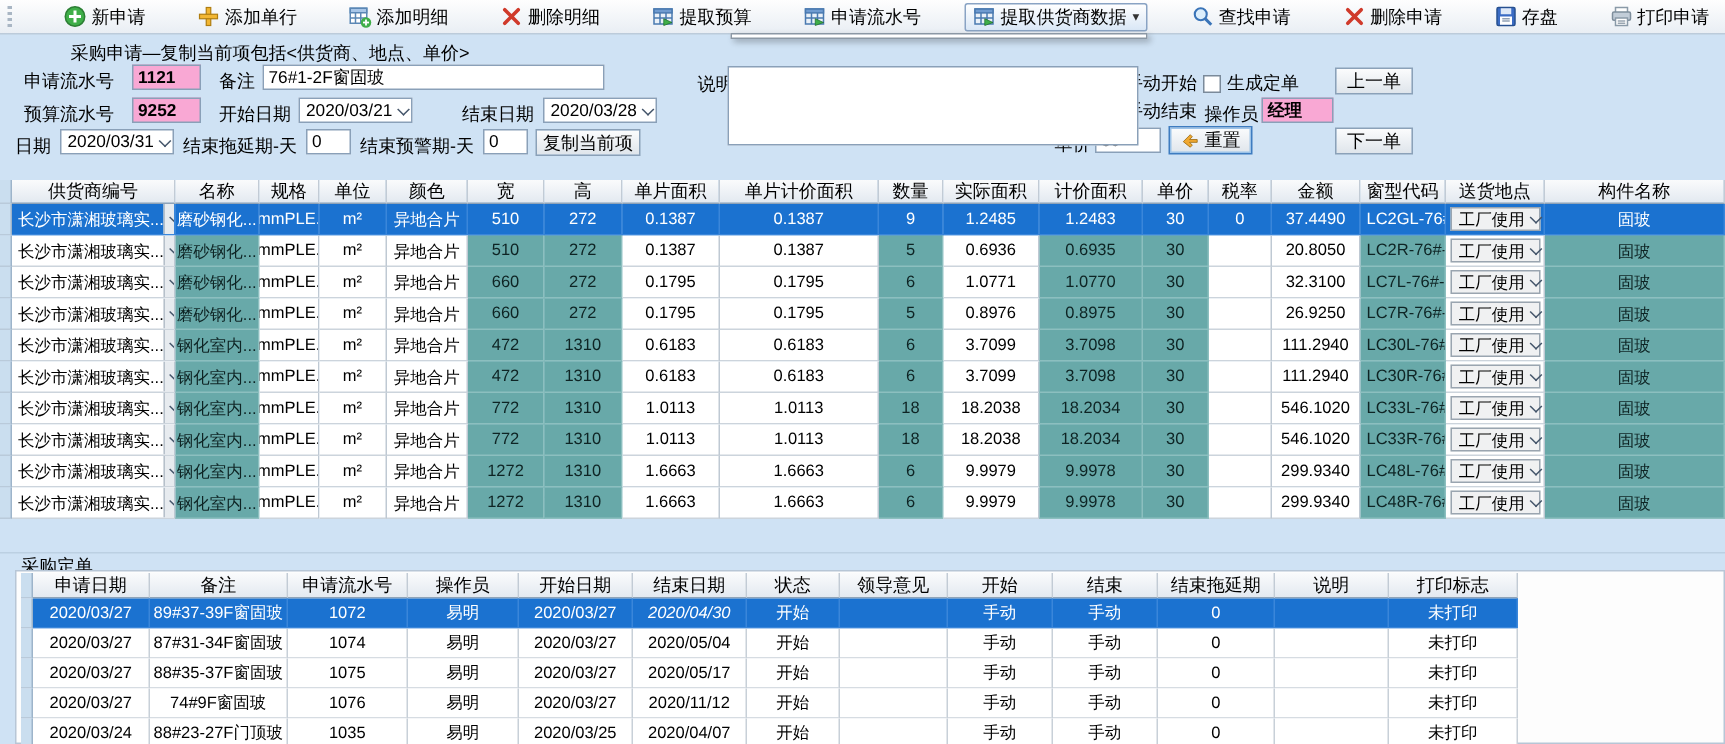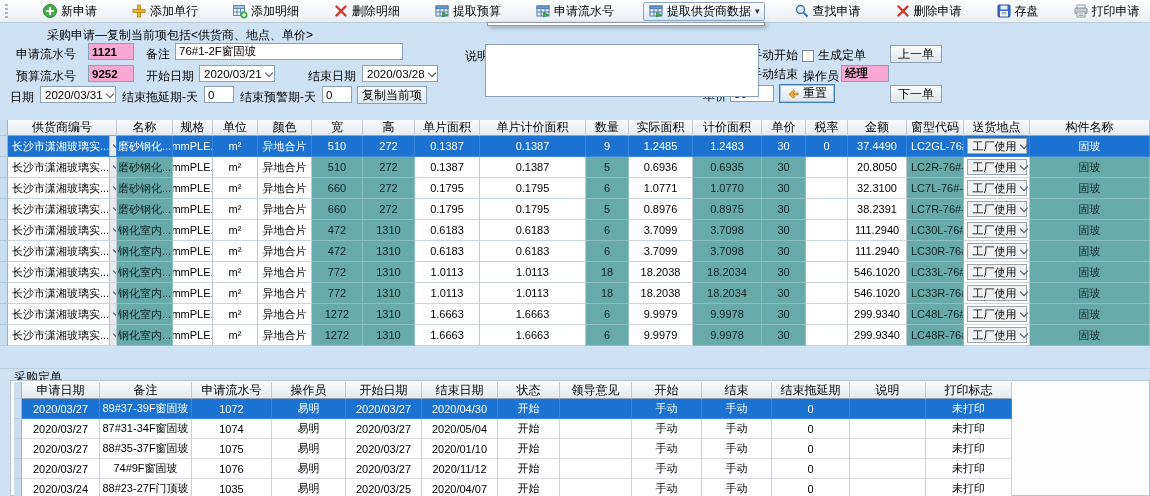--- a/index.html
+++ b/index.html
@@ -445,21 +445,21 @@
       <div class="dt-cell" style="width: 54px;">异地合片</div>
       <div class="dt-cell teal" style="width: 51px;">660</div>
       <div class="dt-cell teal" style="width: 52px;">272</div>
       <div class="dt-cell" style="width: 65px;">0.1795</div>
       <div class="dt-cell" style="width: 106px;">0.1795</div>
       <div class="dt-cell teal" style="width: 43px;">5</div>
       <div class="dt-cell" style="width: 64px;">0.8976</div>
       <div class="dt-cell teal" style="width: 69px;">0.8975</div>
       <div class="dt-cell teal" style="width: 44px;">30</div>
       <div class="dt-cell" style="width: 42px;"></div>
-      <div class="dt-cell" style="width: 59px;">38.2391</div>
+      <div class="dt-cell" style="width: 59px;">26.9250</div>
       <div class="dt-cell teal left" style="width: 57px;">LC7R-76#-1FO</div>
       <div class="dt-cell" style="width: 66px;">
         <div class="mini-combo">
           <span>工厂使用</span>
           <span class="chev"></span>
         </div>
       </div>
       <div class="dt-cell teal" style="width: 120px;">固玻</div>
     </div>
     <div class="dt-row">
@@ -683,21 +683,21 @@
       <div class="ot-cell hcell" style="width: 76px;">说明</div>
       <div class="ot-cell hcell" style="width: 86px;">打印标志</div>
     </div>
     <div class="ot-row sel">
       <div class="gutter"></div>
       <div class="ot-cell" style="width: 78px;">2020/03/27</div>
       <div class="ot-cell" style="width: 92px;">89#37-39F窗固玻</div>
       <div class="ot-cell" style="width: 80px;">1072</div>
       <div class="ot-cell" style="width: 74px;">易明</div>
       <div class="ot-cell" style="width: 76px;">2020/03/27</div>
-      <div class="ot-cell" style="width: 76px;">2020/04/30</div>
+      <div class="ot-cell" style="width: 76px; font-style: italic;">2020/04/30</div>
       <div class="ot-cell" style="width: 62px;">开始</div>
       <div class="ot-cell" style="width: 72px;"></div>
       <div class="ot-cell" style="width: 70px;">手动</div>
       <div class="ot-cell" style="width: 70px;">手动</div>
       <div class="ot-cell" style="width: 78px;">0</div>
       <div class="ot-cell" style="width: 76px;"></div>
       <div class="ot-cell" style="width: 86px;">未打印</div>
     </div>
     <div class="ot-row">
       <div class="gutter"></div>
@@ -715,21 +715,21 @@
       <div class="ot-cell" style="width: 76px;"></div>
       <div class="ot-cell" style="width: 86px;">未打印</div>
     </div>
     <div class="ot-row">
       <div class="gutter"></div>
       <div class="ot-cell" style="width: 78px;">2020/03/27</div>
       <div class="ot-cell" style="width: 92px;">88#35-37F窗固玻</div>
       <div class="ot-cell" style="width: 80px;">1075</div>
       <div class="ot-cell" style="width: 74px;">易明</div>
       <div class="ot-cell" style="width: 76px;">2020/03/27</div>
-      <div class="ot-cell" style="width: 76px;">2020/01/10</div>
+      <div class="ot-cell" style="width: 76px;">2020/05/17</div>
       <div class="ot-cell" style="width: 62px;">开始</div>
       <div class="ot-cell" style="width: 72px;"></div>
       <div class="ot-cell" style="width: 70px;">手动</div>
       <div class="ot-cell" style="width: 70px;">手动</div>
       <div class="ot-cell" style="width: 78px;">0</div>
       <div class="ot-cell" style="width: 76px;"></div>
       <div class="ot-cell" style="width: 86px;">未打印</div>
     </div>
     <div class="ot-row">
       <div class="gutter"></div>

